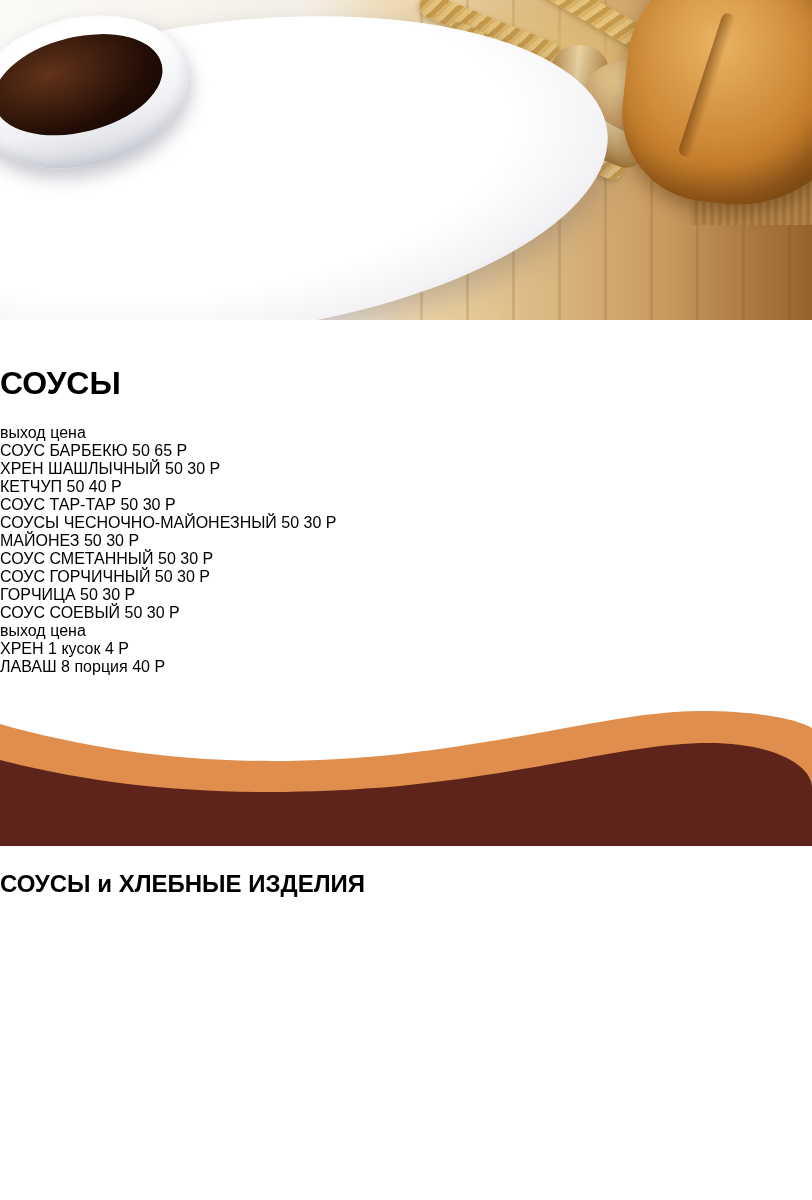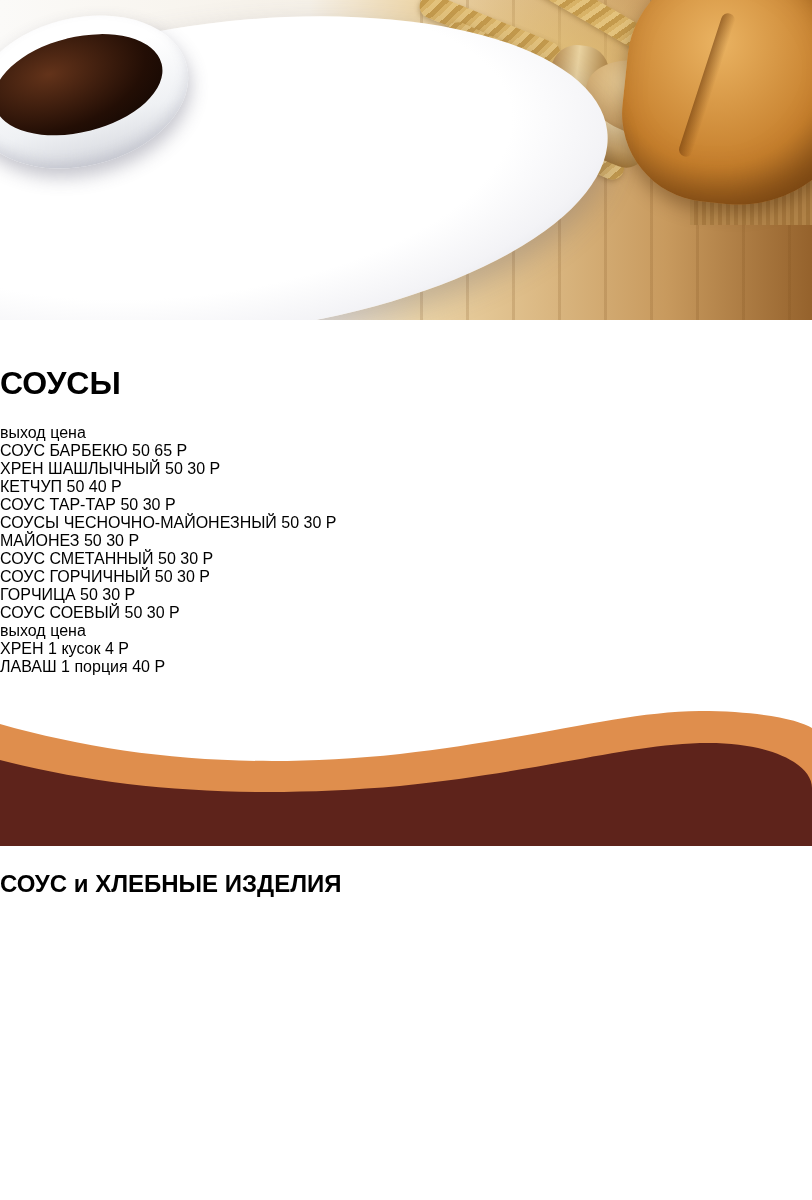--- a/index.html
+++ b/index.html
@@ -255,25 +255,25 @@
   <div class="row">
     <span class="dots"></span>
     <span class="name">ХРЕН</span>
     <span class="portion">1 кусок</span>
     <span class="price">4 Р</span>
   </div>
 
   <div class="row">
     <span class="dots"></span>
     <span class="name">ЛАВАШ</span>
-    <span class="portion">1 порция</span>
+    <span class="portion">8 порция</span>
     <span class="price">40 Р</span>
   </div>
 </div>
 
   
   <svg class="footer-wave" viewBox="0 0 812 170" preserveAspectRatio="none">
     <path fill="#df8e4d" d="M0,48 C120,82 250,94 400,78 C550,60 620,36 700,35 C760,35 800,44 812,52 L812,170 L0,170 Z"></path>
     <path fill="#5e231b" d="M0,84 C120,115 250,123 400,110 C550,94 620,70 700,67 C770,65 812,88 812,112 L812,170 L0,170 Z"></path>
   </svg>
-  <h2 class="footer-title">СОУС и ХЛЕБНЫЕ ИЗДЕЛИЯ</h2>
+  <h2 class="footer-title">СОУСЫ и ХЛЕБНЫЕ ИЗДЕЛИЯ</h2>
 
 </div>
 
 </body></html>

